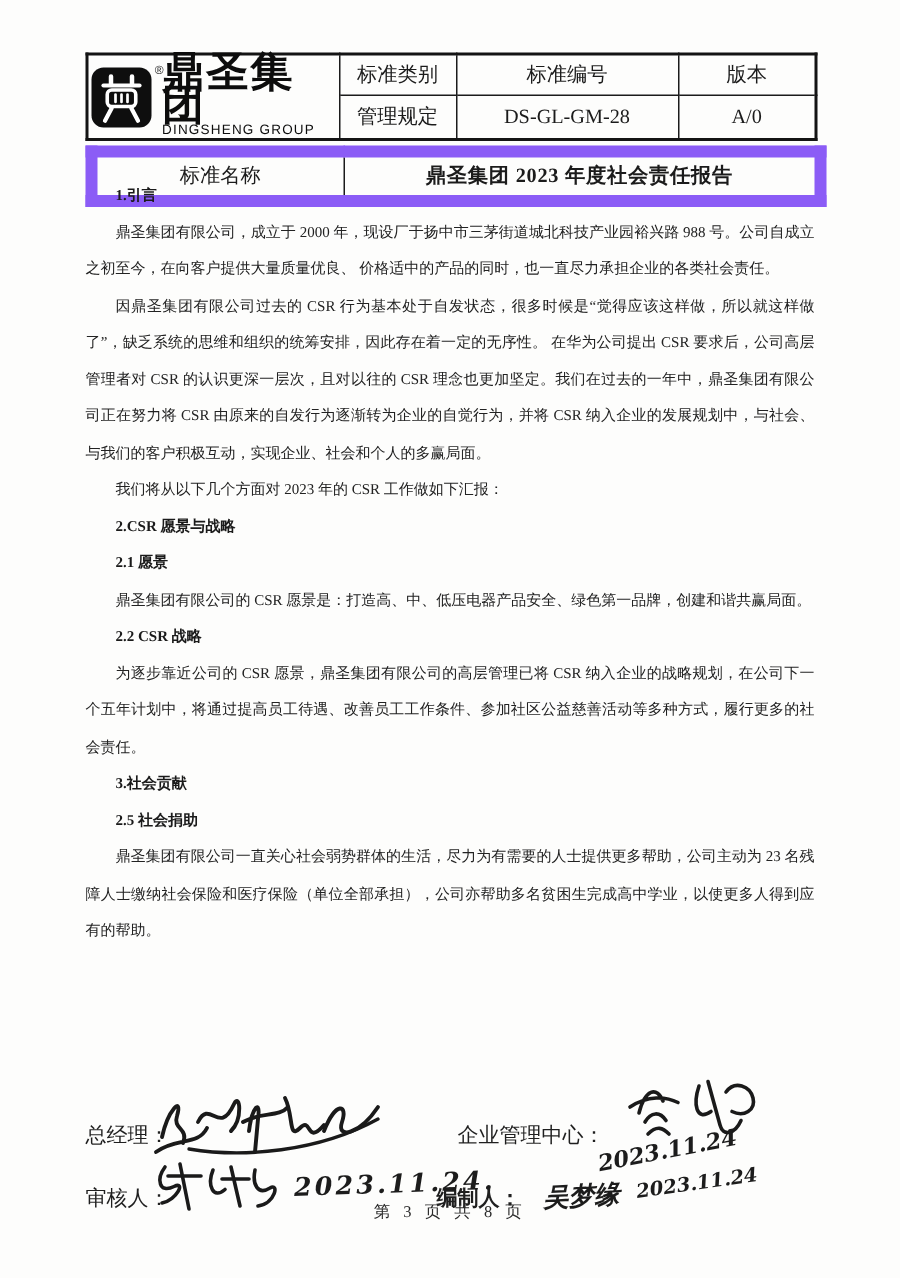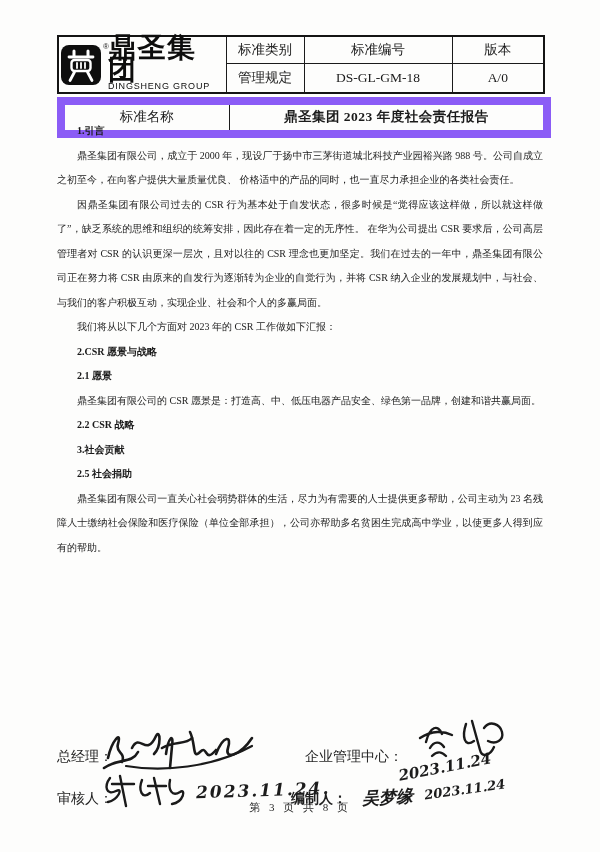--- a/index.html
+++ b/index.html
@@ -117,21 +117,21 @@
               <div class="logo-en">DINGSHENG GROUP</div>
             </span>
           </div>
         </td>
         <td>标准类别</td>
         <td>标准编号</td>
         <td>版本</td>
       </tr>
       <tr class="r2">
         <td>管理规定</td>
-        <td>DS-GL-GM-18</td>
+        <td>DS-GL-GM-28</td>
         <td>A/0</td>
       </tr>
     </tbody>
       </table>
     <table class="htab bot">
       <colgroup>
           <col style="width:168px">
           <col style="width:318px">
         </colgroup>
       <tbody>
@@ -145,20 +145,21 @@
 
   <div class="doc-body">
       <p class="heading">1.引言</p>
       <p class="para">鼎圣集团有限公司，成立于 2000 年，现设厂于扬中市三茅街道城北科技产业园裕兴路 988 号。公司自成立之初至今，在向客户提供大量质量优良、 价格适中的产品的同时，也一直尽力承担企业的各类社会责任。</p>
       <p class="para">因鼎圣集团有限公司过去的 CSR 行为基本处于自发状态，很多时候是“觉得应该这样做，所以就这样做了”，缺乏系统的思维和组织的统筹安排，因此存在着一定的无序性。 在华为公司提出 CSR 要求后，公司高层管理者对 CSR 的认识更深一层次，且对以往的 CSR 理念也更加坚定。我们在过去的一年中，鼎圣集团有限公司正在努力将 CSR 由原来的自发行为逐渐转为企业的自觉行为，并将 CSR 纳入企业的发展规划中，与社会、与我们的客户积极互动，实现企业、社会和个人的多赢局面。</p>
       <p class="para">我们将从以下几个方面对 2023 年的 CSR 工作做如下汇报：</p>
       <p class="heading">2.CSR 愿景与战略</p>
       <p class="heading">2.1 愿景</p>
       <p class="para">鼎圣集团有限公司的 CSR 愿景是：打造高、中、低压电器产品安全、绿色第一品牌，创建和谐共赢局面。</p>
       <p class="heading">2.2 CSR 战略</p>
+      <p class="para">为逐步靠近公司的 CSR 愿景，鼎圣集团有限公司的高层管理已将 CSR 纳入企业的战略规划，在公司下一个五年计划中，将通过提高员工待遇、改善员工工作条件、参加社区公益慈善活动等多种方式，履行更多的社会责任。</p>
       <p class="heading">3.社会贡献</p>
       <p class="heading">2.5 社会捐助</p>
       <p class="para">鼎圣集团有限公司一直关心社会弱势群体的生活，尽力为有需要的人士提供更多帮助，公司主动为 23 名残障人士缴纳社会保险和医疗保险（单位全部承担），公司亦帮助多名贫困生完成高中学业，以使更多人得到应有的帮助。</p>
     </div>
 
   <span class="sig-label" style="left:57px; top:748px;text-align:center;">总经理：</span>
   <svg class="sig-svg" style="left:100px; top:722px;" width="160" height="54" viewBox="0 0 160 54">
     <path d="M8 36 C12 18 22 8 18 22 C15 31 26 30 22 40 M4 46 C18 36 32 42 38 30" stroke-width="2.6"></path>
     <path d="M32 26 C40 10 46 36 56 14 C60 6 62 24 54 32" stroke-width="2.6"></path>
     <path d="M66 32 C68 16 74 10 72 24 L70 46 M62 26 C74 19 86 23 92 16" stroke-width="2.6"></path>

